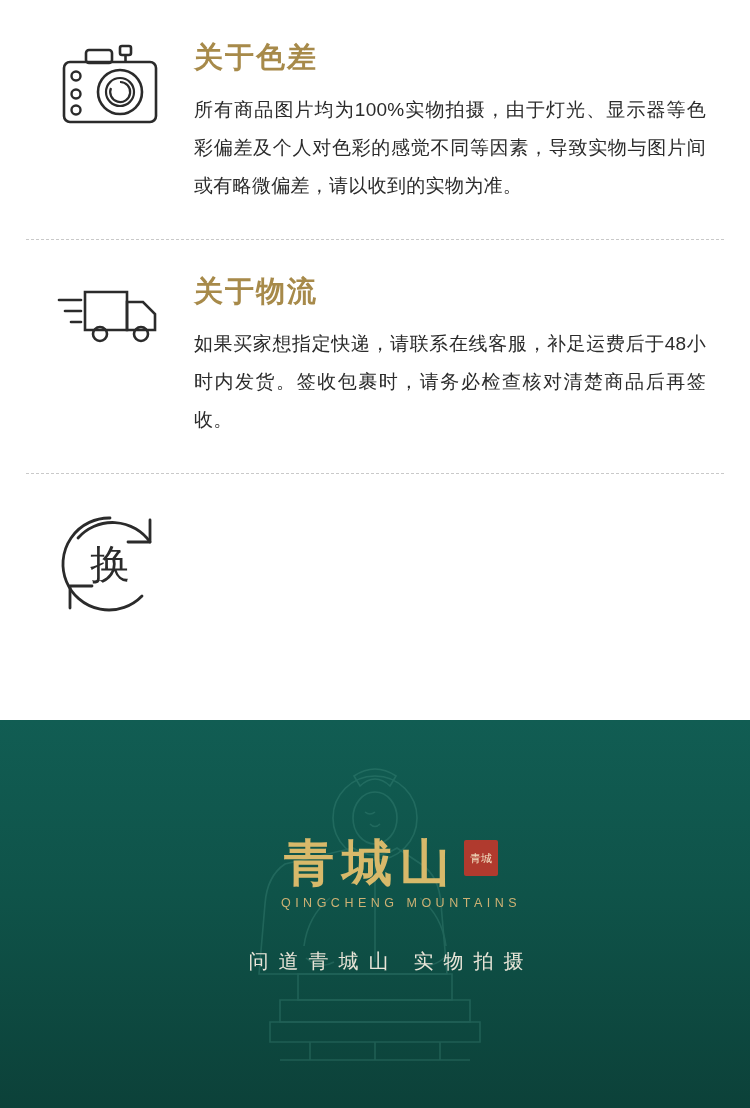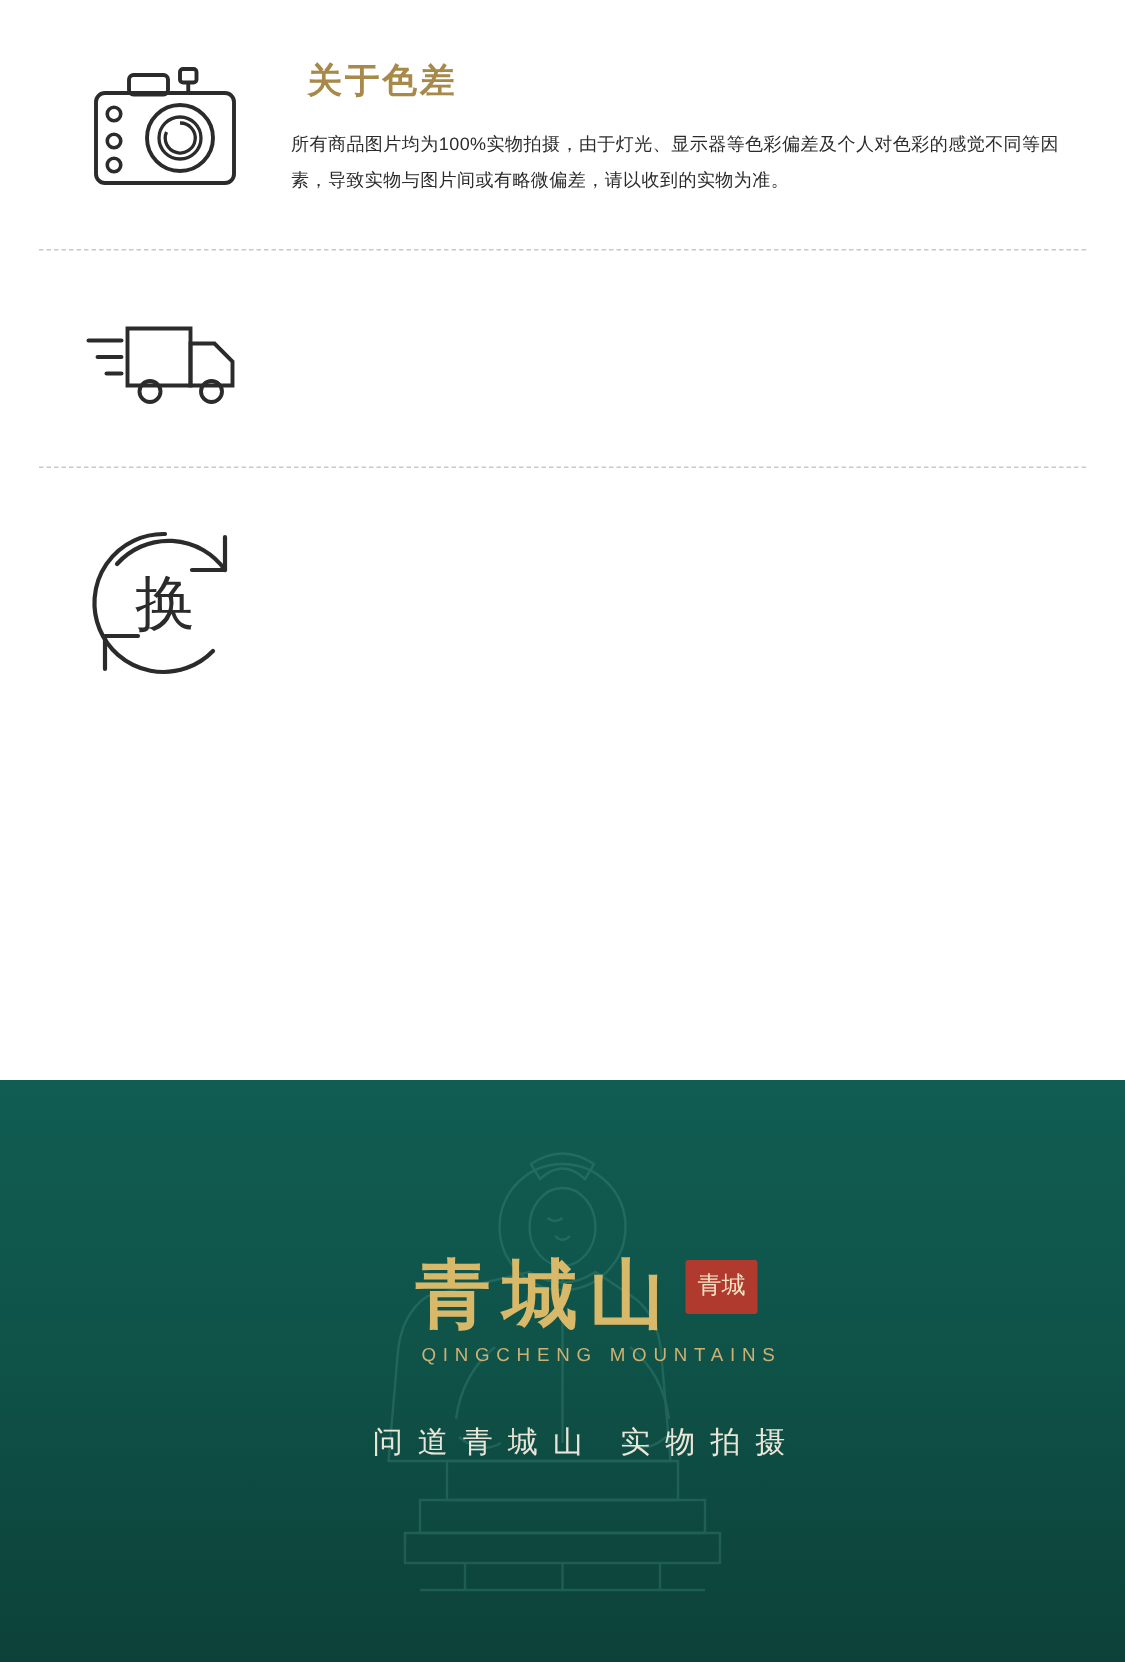--- a/index.html
+++ b/index.html
@@ -35,29 +35,29 @@
     flex: 0 0 168px;
     display: flex;
     justify-content: center;
     align-items: flex-start;
   }
   .text-col {
     flex: 1 1 auto;
     padding-right: 18px;
   }
   .blk-title {
-    font-size: 23px;
+    font-size: 29px;
     font-weight: bold;
     color: #a78a4a;
     letter-spacing: 2px;
-    margin: 0 0 16px 11px;
+    margin: 0 0 16px 0;
     line-height: 1.2;
   }
   .blk-body {
-    font-size: 12px;
+    font-size: 19px;
     color: #2b2b2b;
     line-height: 2.0;
     text-align: justify;
     margin: 0;
     letter-spacing: 0.3px;
   }
   .divider {
     border: 0;
     border-top: 1px dashed #c9c9c9;
     margin: 34px 26px;
@@ -100,28 +100,28 @@
   }
   .logo-cn {
     font-family: "Liberation Serif", "DejaVu Serif", serif;
     font-size: 50px;
     font-weight: bold;
     color: #d8b96a;
     letter-spacing: 8px;
     line-height: 1;
   }
   .logo-seal {
-    width: 48px;
+    width: 34px;
     height: 36px;
     background: #b03a2e;
     border-radius: 2px;
     margin-left: 6px;
     margin-top: 2px;
     color: #f3e3c4;
-    font-size: 16px;
+    font-size: 11px;
     line-height: 12px;
     font-family: Liberation Serif, serif;
     display: flex;
     align-items: center;
     justify-content: center;
     text-align: center;
     padding: 2px;
     box-sizing: border-box;
   }
   .logo-en {
@@ -176,20 +176,22 @@
           <path d="M30 18 H72 V56 H30 Z" fill="none" stroke="#2b2b2b" stroke-width="2.6"></path>
           <path d="M72 28 H88 L100 40 V56 H72 Z" fill="none" stroke="#2b2b2b" stroke-width="2.6"></path>
           <circle cx="45" cy="60" r="7" fill="none" stroke="#2b2b2b" stroke-width="2.6"></circle>
           <circle cx="86" cy="60" r="7" fill="none" stroke="#2b2b2b" stroke-width="2.6"></circle>
           <line x1="4" y1="26" x2="26" y2="26" stroke="#2b2b2b" stroke-width="2.6" stroke-linecap="round"></line>
           <line x1="10" y1="37" x2="26" y2="37" stroke="#2b2b2b" stroke-width="2.6" stroke-linecap="round"></line>
           <line x1="16" y1="48" x2="26" y2="48" stroke="#2b2b2b" stroke-width="2.6" stroke-linecap="round"></line>
         </svg>
       </div>
       <div class="text-col">
+        <h2 class="blk-title">关于物流</h2>
+        <p class="blk-body">如果买家想指定快递，请联系在线客服，补足运费后于48小时内发货。签收包裹时，请务必检查核对清楚商品后再签收。</p>
       </div>
     </div>
 
     <hr class="divider">
 
     <div class="info-block">
       <div class="icon-col">
         <svg class="icon-svg" width="112" height="112" viewBox="0 0 112 112">
           <path d="M56 10 a46 46 0 1 0 32 78" fill="none" stroke="#2b2b2b" stroke-width="2.8" stroke-linecap="round"></path>
           <path d="M88 88 a46 46 0 0 0 -32 -78" fill="none" stroke="#2b2b2b" stroke-width="2.8" stroke-linecap="round" opacity="0"></path>

